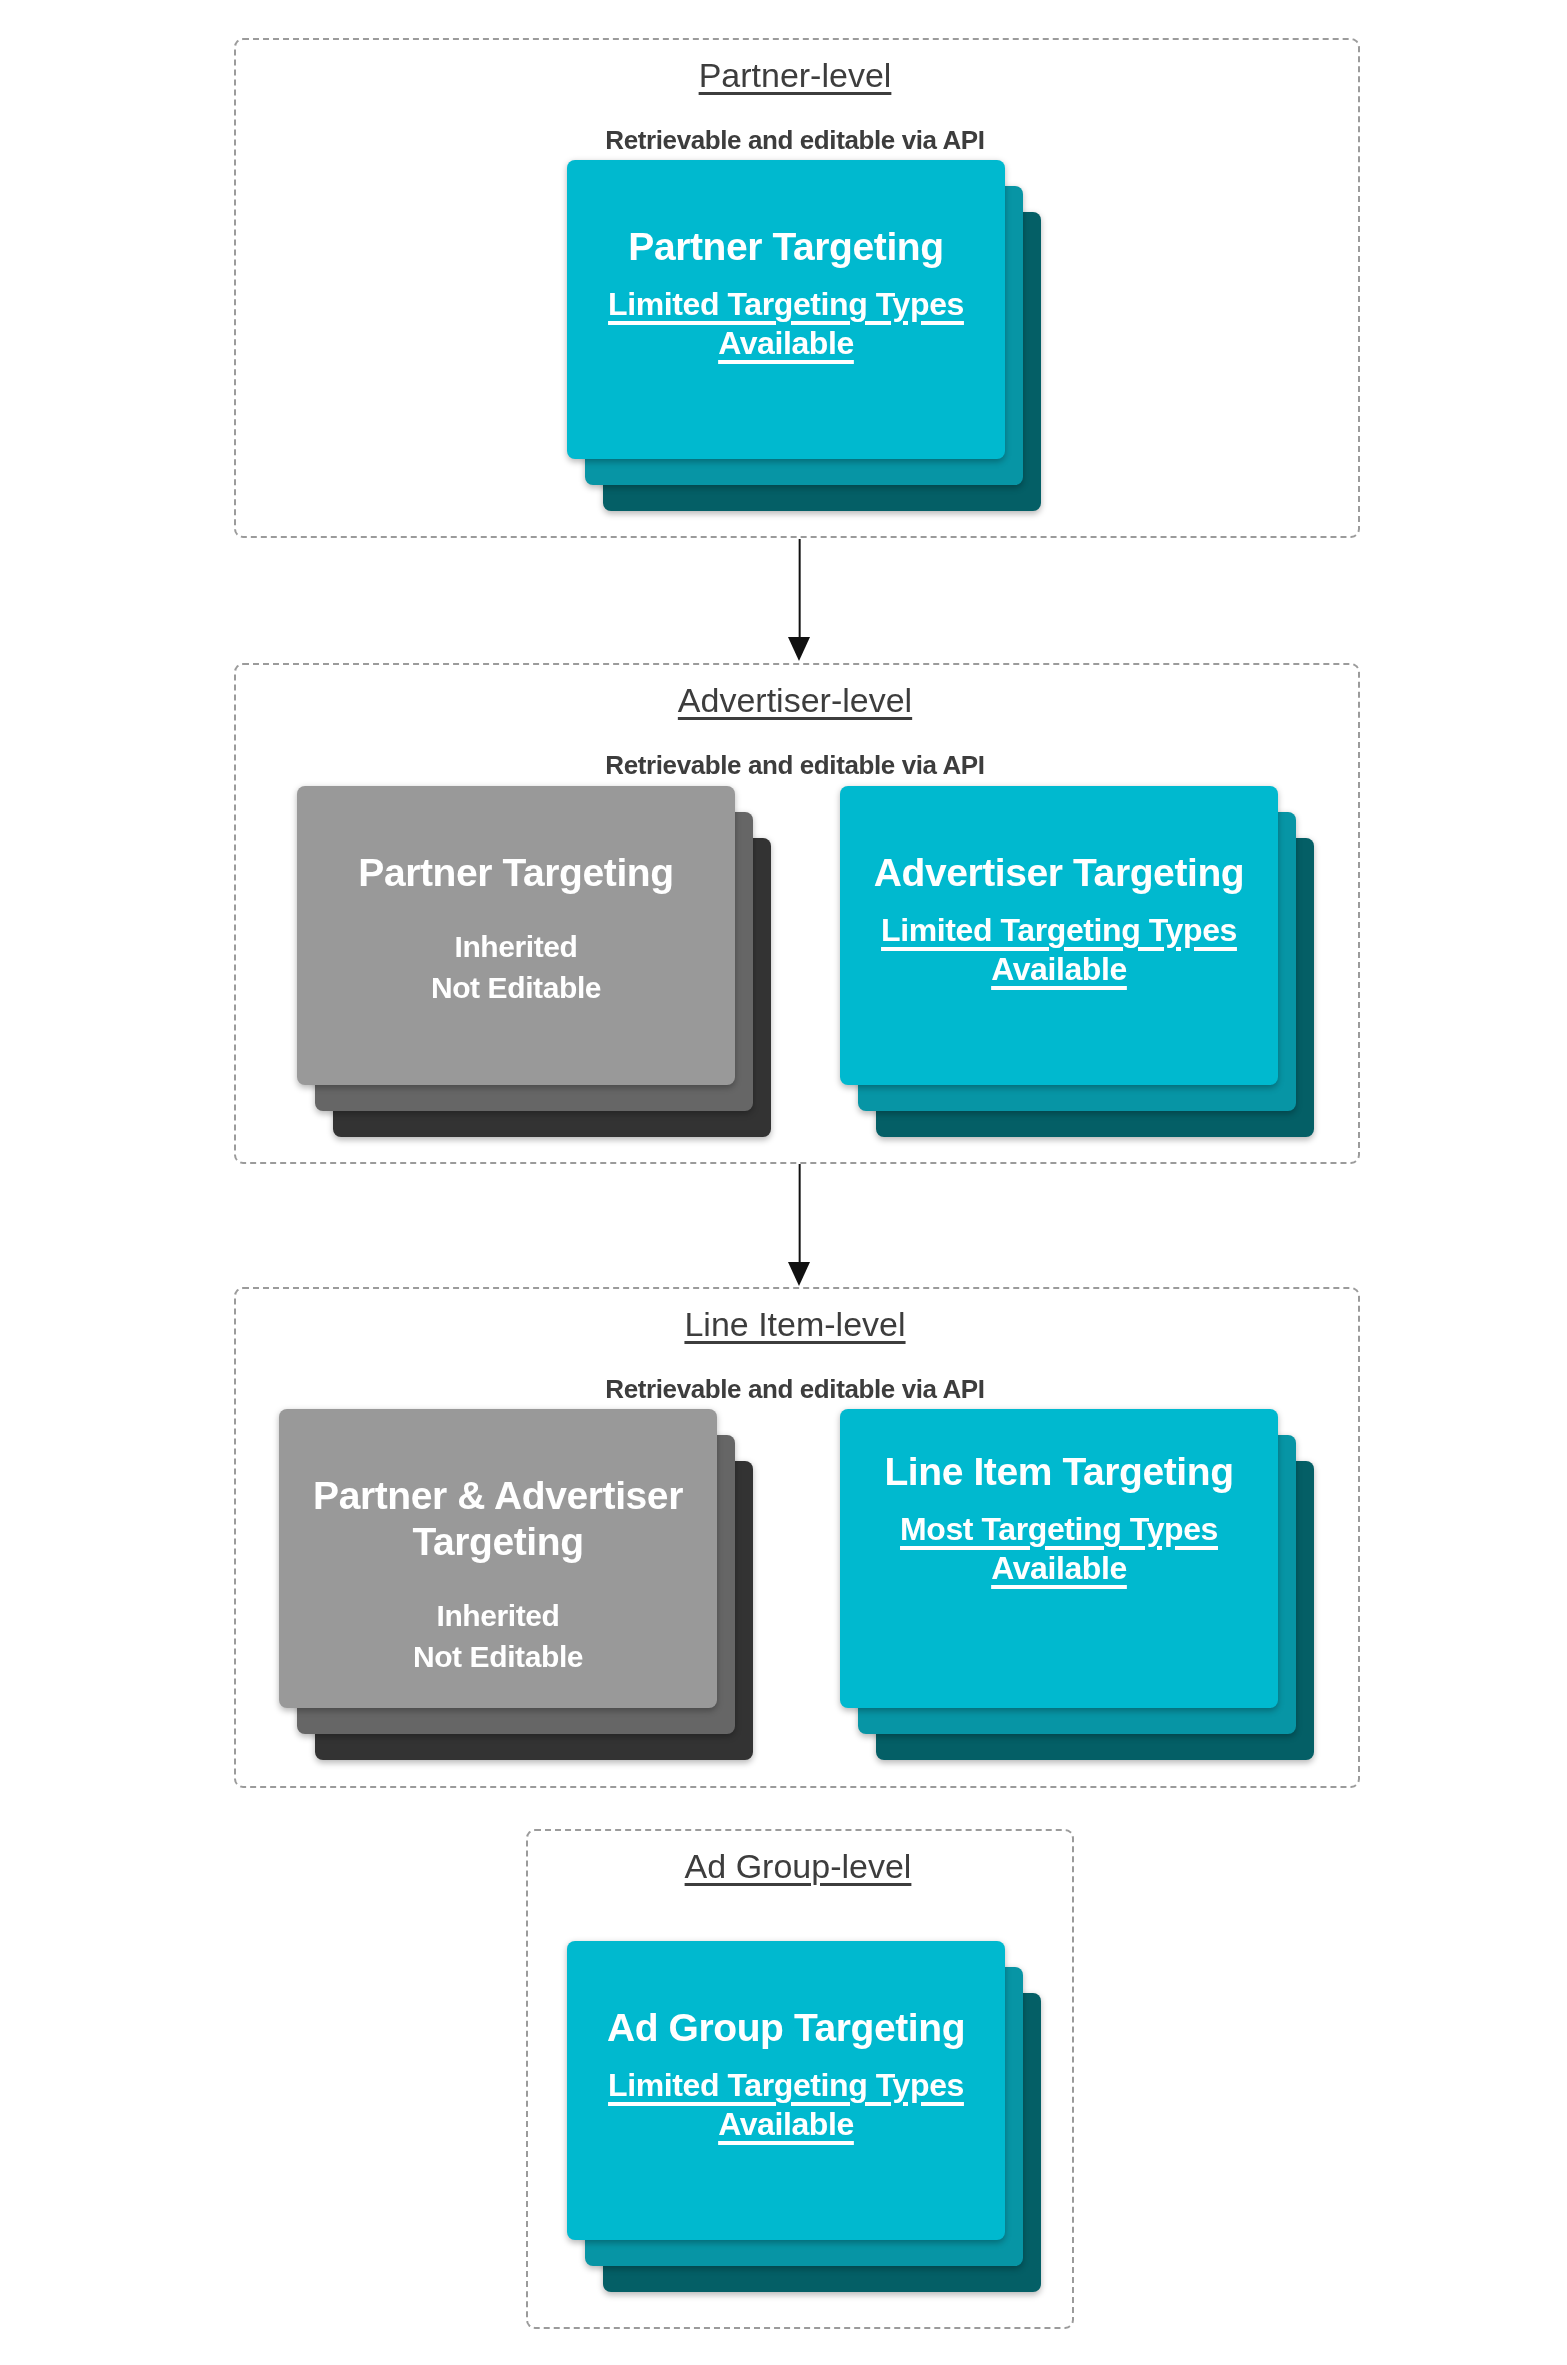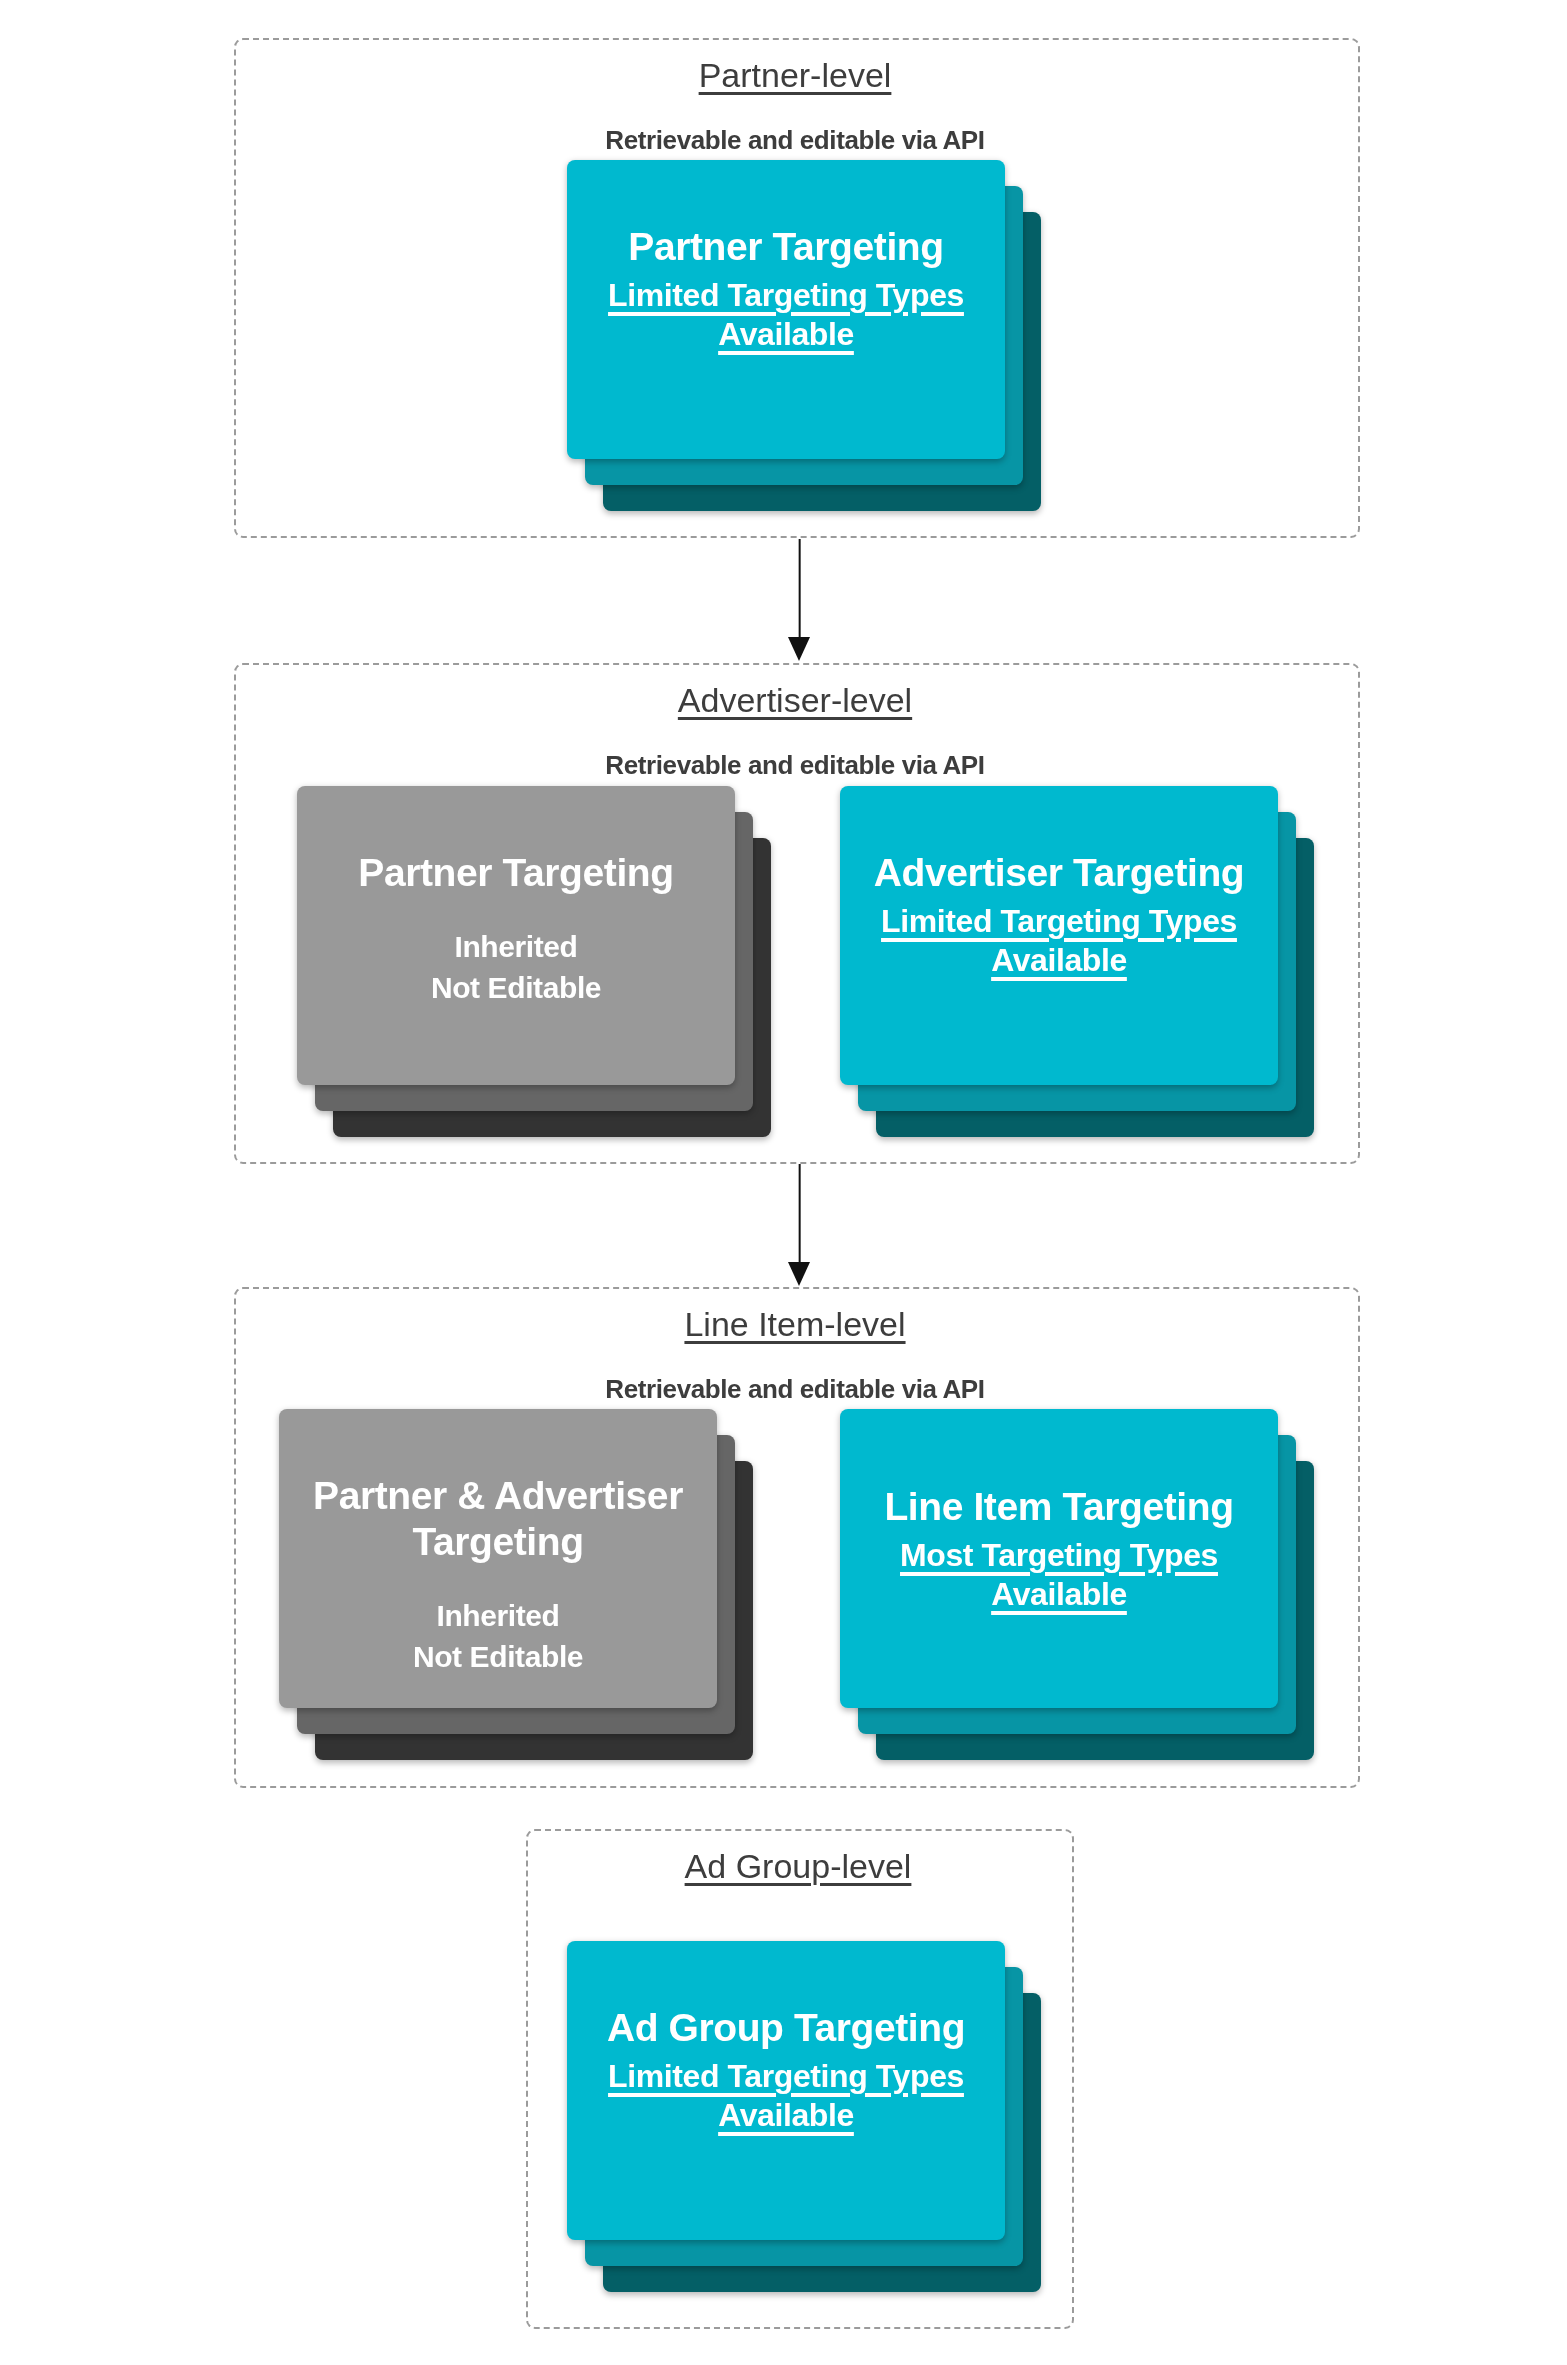--- a/index.html
+++ b/index.html
@@ -39,35 +39,35 @@
     box-shadow:0 2.7px 6.3px rgba(0,0,0,0.28);
   }
   .layer.back  { left:36px; top:52px; }
   .layer.mid   { left:18px; top:26px; }
   .layer.front {
     left:0; top:0;
     box-sizing:border-box;
     padding:64px 21.4px 0 21.4px;
     text-align:center;
   }
-  .layer.front.lower { padding-top:75px; }
+  .layer.front.lower { padding-top:40px; }
 
   .cyan .front { background:var(--cyan,#00b9cf); }
   .cyan .mid   { background:var(--cyan_mid,#0795a5); }
   .cyan .back  { background:var(--cyan_dark,#045f66); }
   .gray .front { background:var(--gray,#999999); }
   .gray .mid   { background:var(--gray_mid,#666666); }
   .gray .back  { background:var(--gray_dark,#333333); }
 
   .card-title {
     font-size:39px; font-weight:700; color:var(--card_text,#ffffff);
     line-height:46px; letter-spacing:-0.4px;
   }
   .card-sub {
-    margin-top:6px;
+    margin-top:15px;
     font-size:32px; font-weight:700; color:var(--card_text,#ffffff);
     line-height:39px; letter-spacing:-0.4px;
   }
   .card-sub.underlined {
     text-decoration:underline;
     text-decoration-thickness:3.6px;
     text-underline-offset:6.3px;
   }
   .card-sub.plain { font-size:30px; line-height:41px; margin-top:30px; }
 

